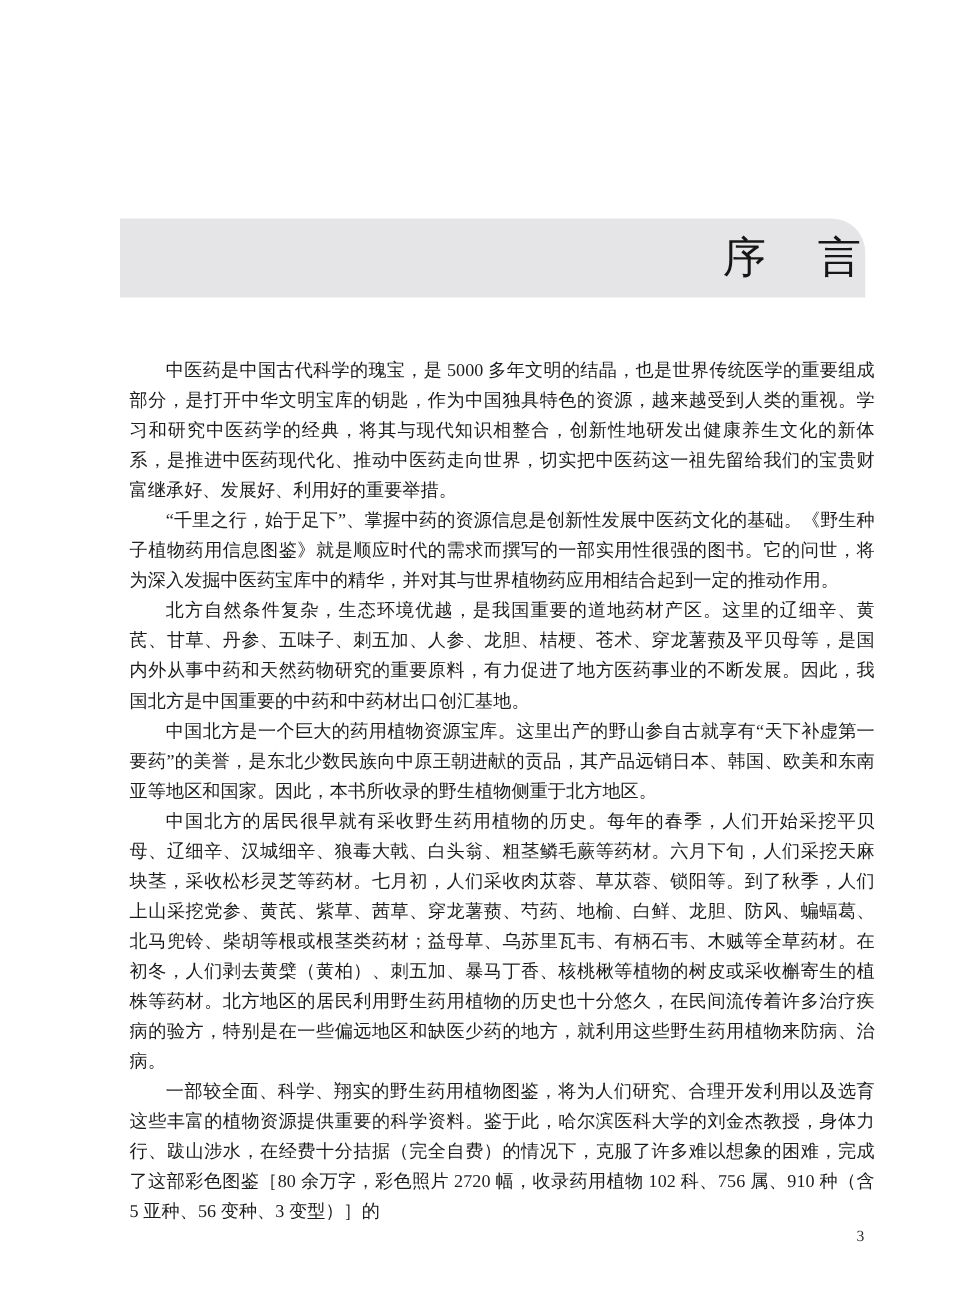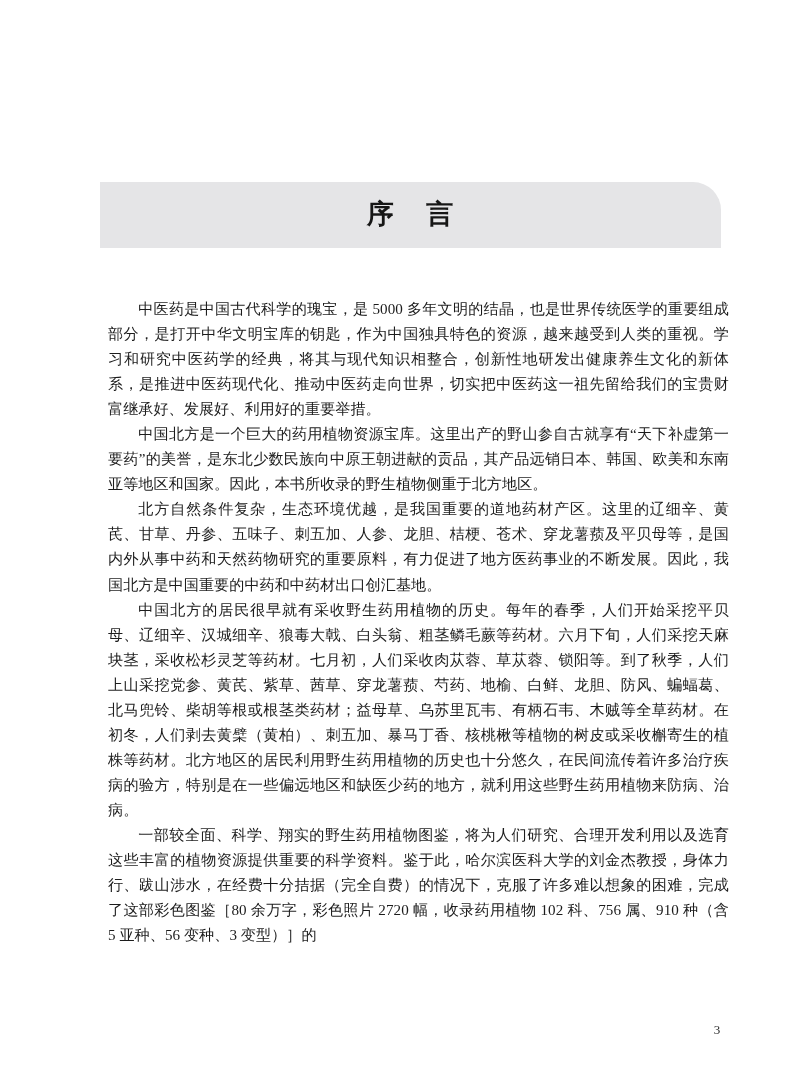--- a/index.html
+++ b/index.html
@@ -34,25 +34,25 @@
     background: #e5e5e7;
     border-top-right-radius: 28px;
     box-sizing: border-box;
   }
   #heading-title {
     position: absolute;
     left: 0;
     right: 0;
     top: 50%;
     transform: translateY(-52%);
-    text-align: center;
-    font-size: 27px;
+    text-align: right;
+    font-size: 36px;
     line-height: 1;
     letter-spacing: 0.10em;
-    font-weight: 700;
+    font-weight: 400;
     color: #161616;
     padding-left: 0.10em;
     
     margin-left: -1px;
   }
 
   
   #body-text {
     position: absolute;
     left: 108px;
@@ -88,21 +88,22 @@
 <body>
 
 <div id="page">
 
   <div id="heading-banner">
     <div id="heading-title">序　言</div>
   </div>
 
   <div id="body-text">
     <p class="para">中医药是中国古代科学的瑰宝，是 5000 多年文明的结晶，也是世界传统医学的重要组成部分，是打开中华文明宝库的钥匙，作为中国独具特色的资源，越来越受到人类的重视。学习和研究中医药学的经典，将其与现代知识相整合，创新性地研发出健康养生文化的新体系，是推进中医药现代化、推动中医药走向世界，切实把中医药这一祖先留给我们的宝贵财富继承好、发展好、利用好的重要举措。</p>
+    <p class="para">“千里之行，始于足下”、掌握中药的资源信息是创新性发展中医药文化的基础。《野生种子植物药用信息图鉴》就是顺应时代的需求而撰写的一部实用性很强的图书。它的问世，将为深入发掘中医药宝库中的精华，并对其与世界植物药应用相结合起到一定的推动作用。</p>
+    <p class="para">北方自然条件复杂，生态环境优越，是我国重要的道地药材产区。这里的辽细辛、黄芪、甘草、丹参、五味子、刺五加、人参、龙胆、桔梗、苍术、穿龙薯蓣及平贝母等，是国内外从事中药和天然药物研究的重要原料，有力促进了地方医药事业的不断发展。因此，我国北方是中国重要的中药和中药材出口创汇基地。</p>
     <p class="para">中国北方是一个巨大的药用植物资源宝库。这里出产的野山参自古就享有“天下补虚第一要药”的美誉，是东北少数民族向中原王朝进献的贡品，其产品远销日本、韩国、欧美和东南亚等地区和国家。因此，本书所收录的野生植物侧重于北方地区。</p>
-    <p class="para">北方自然条件复杂，生态环境优越，是我国重要的道地药材产区。这里的辽细辛、黄芪、甘草、丹参、五味子、刺五加、人参、龙胆、桔梗、苍术、穿龙薯蓣及平贝母等，是国内外从事中药和天然药物研究的重要原料，有力促进了地方医药事业的不断发展。因此，我国北方是中国重要的中药和中药材出口创汇基地。</p>
     <p class="para">中国北方的居民很早就有采收野生药用植物的历史。每年的春季，人们开始采挖平贝母、辽细辛、汉城细辛、狼毒大戟、白头翁、粗茎鳞毛蕨等药材。六月下旬，人们采挖天麻块茎，采收松杉灵芝等药材。七月初，人们采收肉苁蓉、草苁蓉、锁阳等。到了秋季，人们上山采挖党参、黄芪、紫草、茜草、穿龙薯蓣、芍药、地榆、白鲜、龙胆、防风、蝙蝠葛、北马兜铃、柴胡等根或根茎类药材；益母草、乌苏里瓦韦、有柄石韦、木贼等全草药材。在初冬，人们剥去黄檗（黄柏）、刺五加、暴马丁香、核桃楸等植物的树皮或采收槲寄生的植株等药材。北方地区的居民利用野生药用植物的历史也十分悠久，在民间流传着许多治疗疾病的验方，特别是在一些偏远地区和缺医少药的地方，就利用这些野生药用植物来防病、治病。</p>
     <p class="para">一部较全面、科学、翔实的野生药用植物图鉴，将为人们研究、合理开发利用以及选育这些丰富的植物资源提供重要的科学资料。鉴于此，哈尔滨医科大学的刘金杰教授，身体力行、跋山涉水，在经费十分拮据（完全自费）的情况下，克服了许多难以想象的困难，完成了这部彩色图鉴［80 余万字，彩色照片 2720 幅，收录药用植物 102 科、756 属、910 种（含 5 亚种、56 变种、3 变型）］的</p>
   </div>
 
   <div id="page-number">3</div>
 
 </div>
 
 </body></html>

